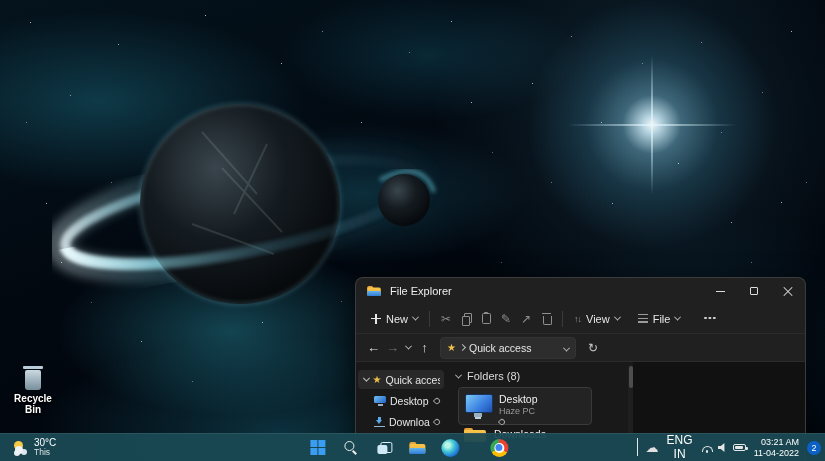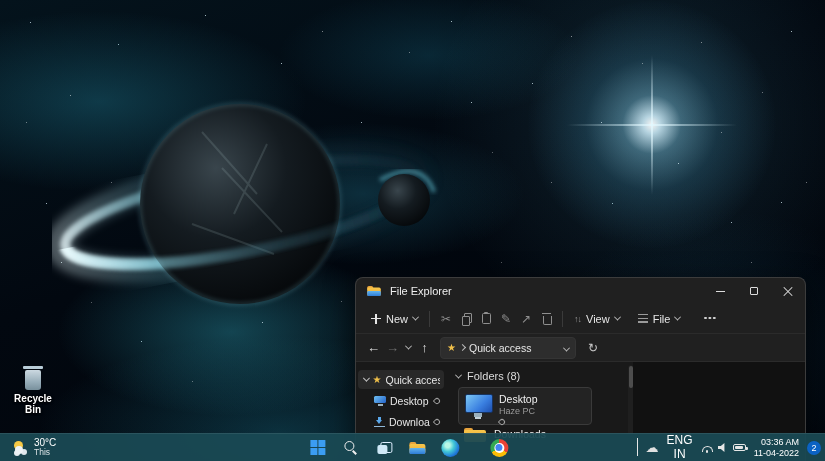--- a/index.html
+++ b/index.html
@@ -403,18 +403,18 @@
     <span class="tray-lang">
       <span>ENG</span>
       <span>IN</span>
     </span>
     <span class="tray-icons">
       <span class="wifi-glyph"></span>
       <span class="vol-glyph"></span>
       <span class="battery-glyph"></span>
     </span>
     <span class="tray-clock">
-      <span>03:36 AM</span>
+      <span>03:21 AM</span>
       <span>11-04-2022</span>
     </span>
     <span class="tray-badge">2</span>
   </div>
 </div>
 
 </body></html>

